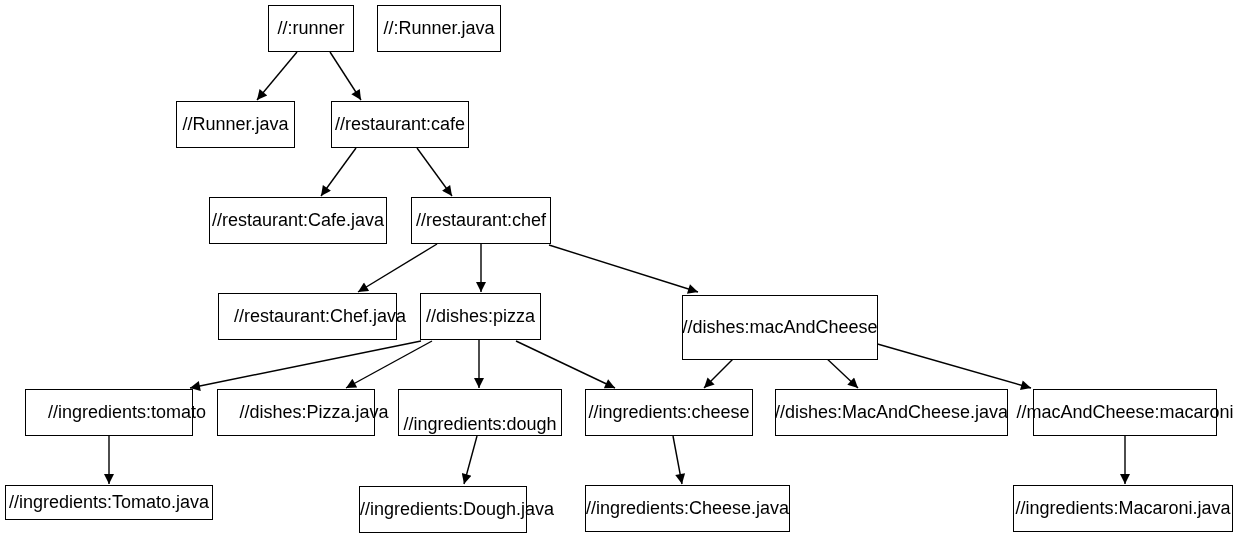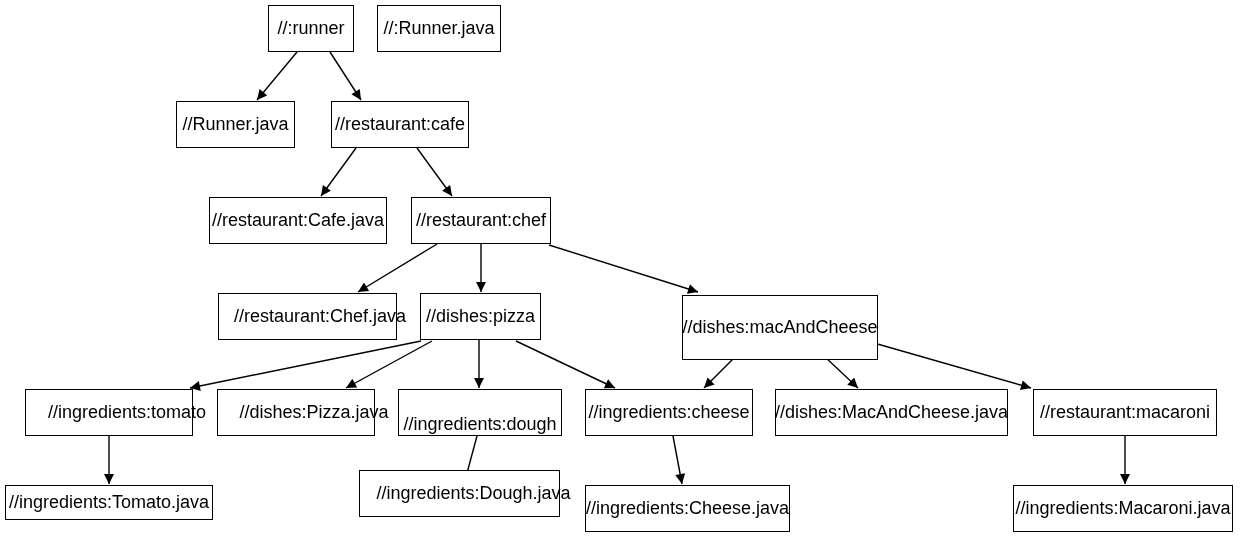--- a/index.html
+++ b/index.html
@@ -106,26 +106,26 @@
       <div class="node" style="left: 398px; top: 389px; width: 164px; height: 47px; align-items: flex-end;">
         <span>//ingredients:dough</span>
       </div>
       <div class="node" style="left: 585px; top: 389px; width: 168px; height: 47px;">
         <span>//ingredients:cheese</span>
       </div>
       <div class="node" style="left: 775px; top: 389px; width: 233px; height: 47px;">
         <span>//dishes:MacAndCheese.java</span>
       </div>
       <div class="node" style="left: 1033px; top: 389px; width: 184px; height: 47px;">
-        <span>//restaurant:macaroni</span>
+        <span>//macAndCheese:macaroni</span>
       </div>
       <div class="node" style="left: 5px; top: 485px; width: 208px; height: 35px;">
         <span>//ingredients:Tomato.java</span>
       </div>
-      <div class="node" style="left: 359px; top: 470px; width: 201px; height: 47px; padding-left: 28px;">
+      <div class="node" style="left: 359px; top: 486px; width: 168px; height: 47px; padding-left: 28px;">
         <span>//ingredients:Dough.java</span>
       </div>
       <div class="node" style="left: 585px; top: 485px; width: 205px; height: 47px;">
         <span>//ingredients:Cheese.java</span>
       </div>
       <div class="node" style="left: 1013px; top: 485px; width: 220px; height: 47px;">
         <span>//ingredients:Macaroni.java</span>
       </div>
     </div>
 </div>

